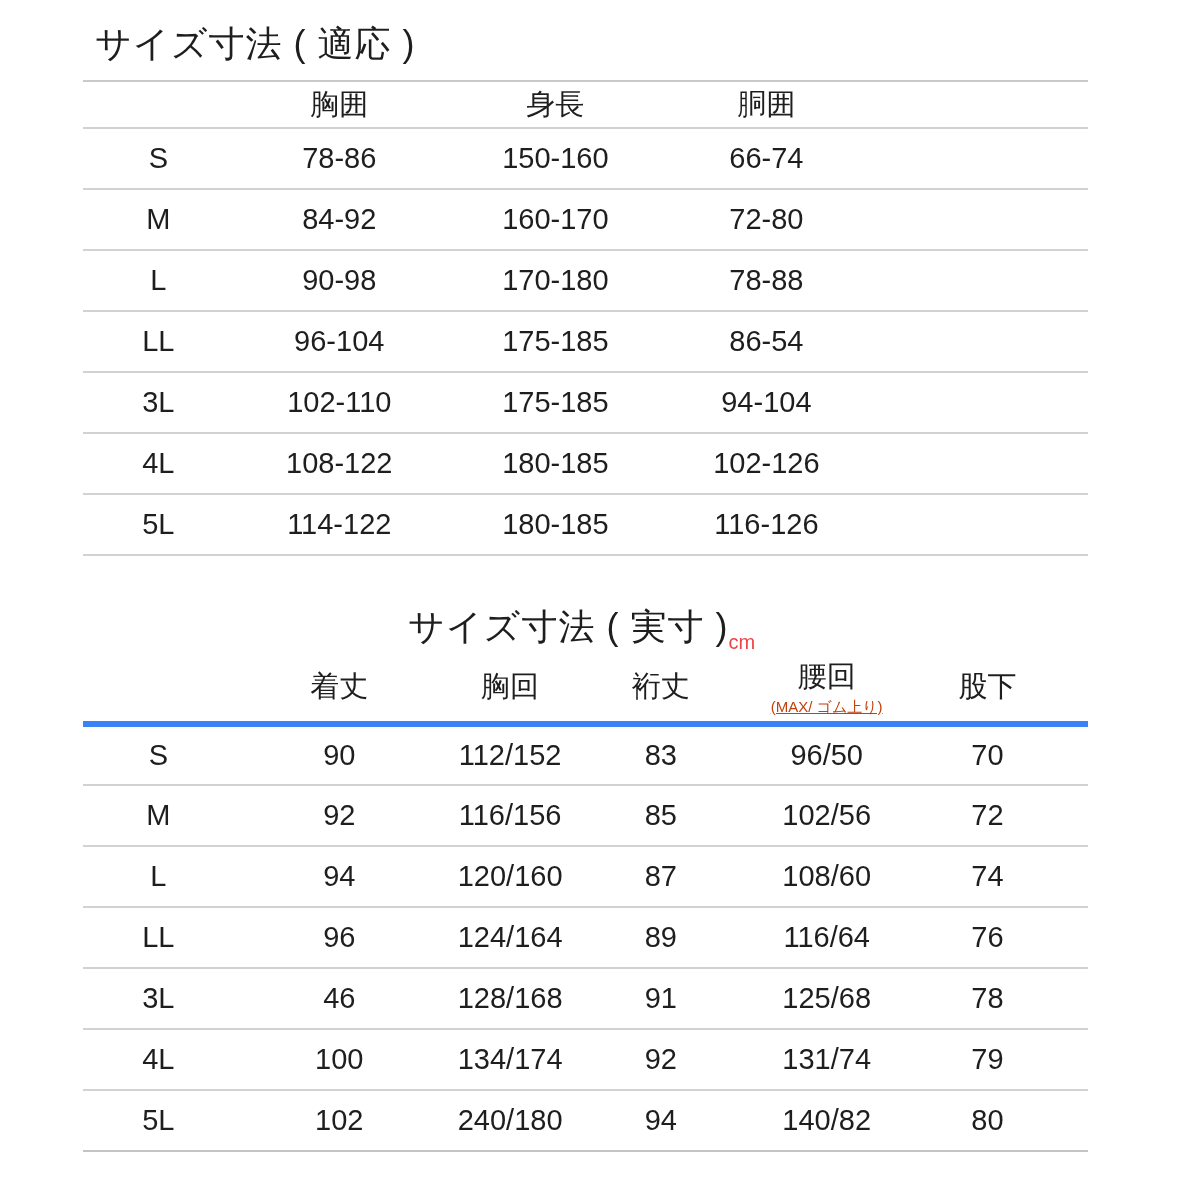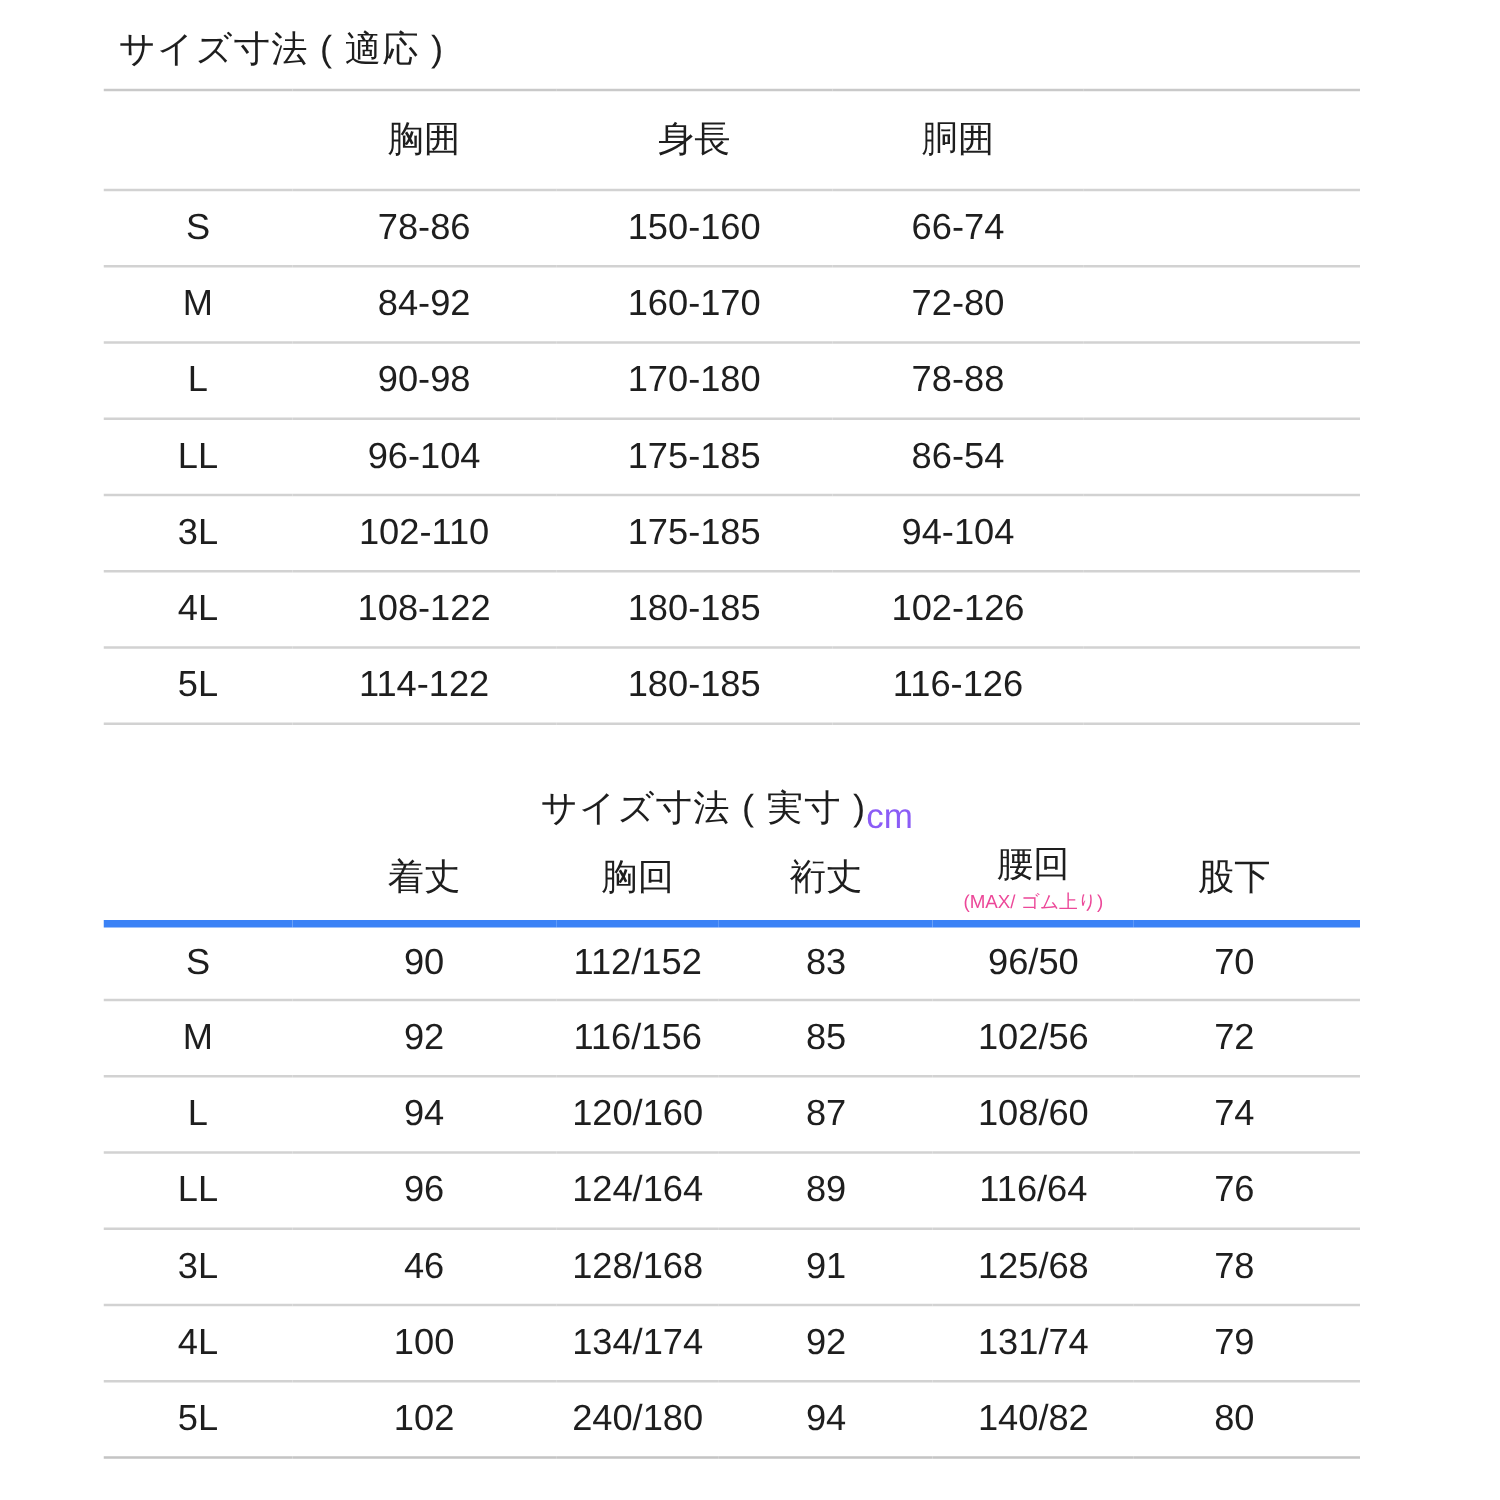--- a/index.html
+++ b/index.html
@@ -9,75 +9,76 @@
     width: 1200px;
     height: 1200px;
     font-family: "Liberation Sans", "DejaVu Sans", sans-serif;
     color: #1e1e1e;
   }
   .page {
     width: 1005px;
     margin: 20px 0 0 83px;
   }
   .section-title {
-    font-size: 29px;
+    font-size: 36px;
     font-weight: 400;
     letter-spacing: 1px;
     margin: 0 0 11px 12px;
     color: #1e1e1e;
   }
   .section2-head {
     display: flex;
     justify-content: center;
     align-items: flex-end;
     margin-top: 47px;
   }
   .section2-head .section-title { margin-bottom: 0; }
   .unit {
-    font-size: 28px;
+    font-size: 20px;
     font-weight: 400;
     margin-right: 20px;
     line-height: 1;
-    color: #8b5cf6;
+    color: #ef4444;
   }
   table {
     width: 100%;
     border-collapse: collapse;
     table-layout: fixed;
   }
   th, td {
     text-align: center;
     vertical-align: middle;
     font-weight: 400;
     font-size: 29px;
     padding: 0;
     color: #1e1e1e;
   }
   
   .t1 thead tr {
-    height: 80px;
+    height: 47px;
     border-top: 2px solid #c9c9c9;
     border-bottom: 2px solid #d2d2d2;
   }
   
   .t2 thead tr {
     height: 72px;
     border-bottom: 6px solid #3b82f6;
   }
   tbody tr {
     height: 61px;
     border-bottom: 2px solid #d2d2d2;
   }
   .t2 tbody tr:last-child { border-bottom: 2px solid #c4c4c4; }
   .hdr-note {
     display: block;
     font-size: 15px;
     line-height: 1.2;
     margin-top: 1px;
-    color: #ec4899;
+    color: #c2410c;
+    text-decoration: underline;
   }
   
   .t1 col.c-size   { width: 15%; }
   .t1 col.c-chest  { width: 21%; }
   .t1 col.c-height { width: 22%; }
   .t1 col.c-waist  { width: 20%; }
   .t1 col.c-fill   { width: 22%; }
   
   .t2 col.c-size    { width: 15%; }
   .t2 col.c-length  { width: 21%; }

